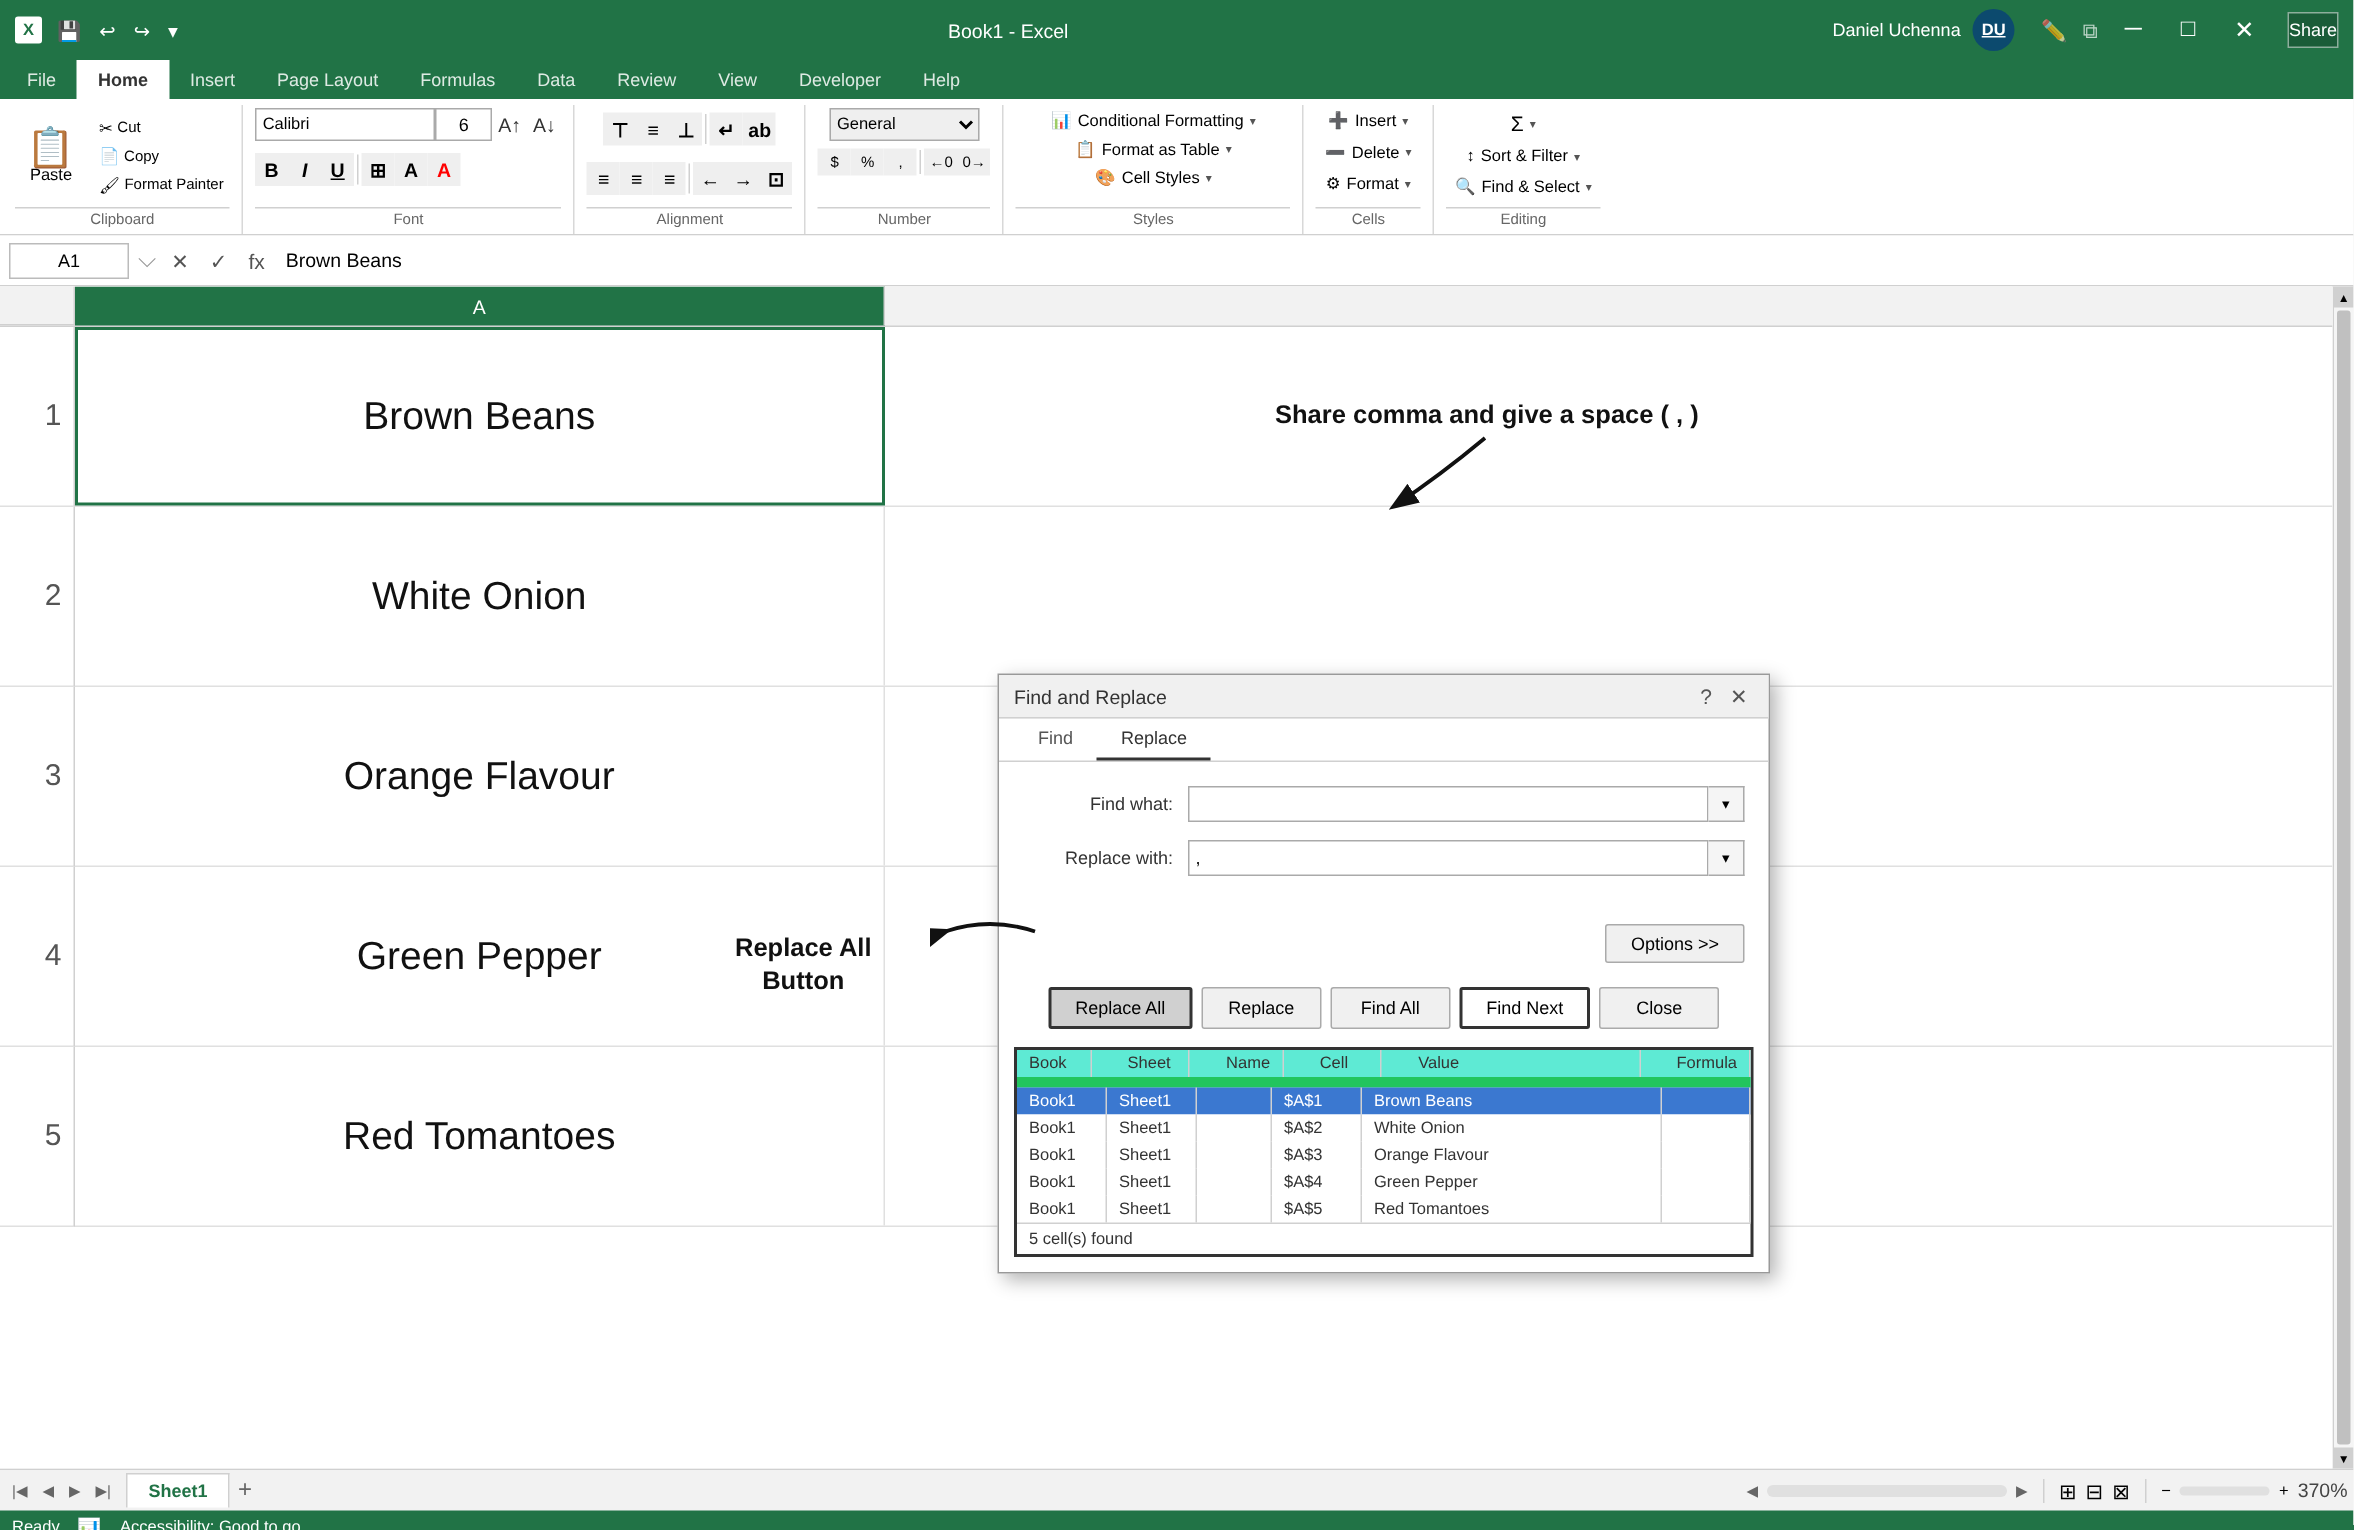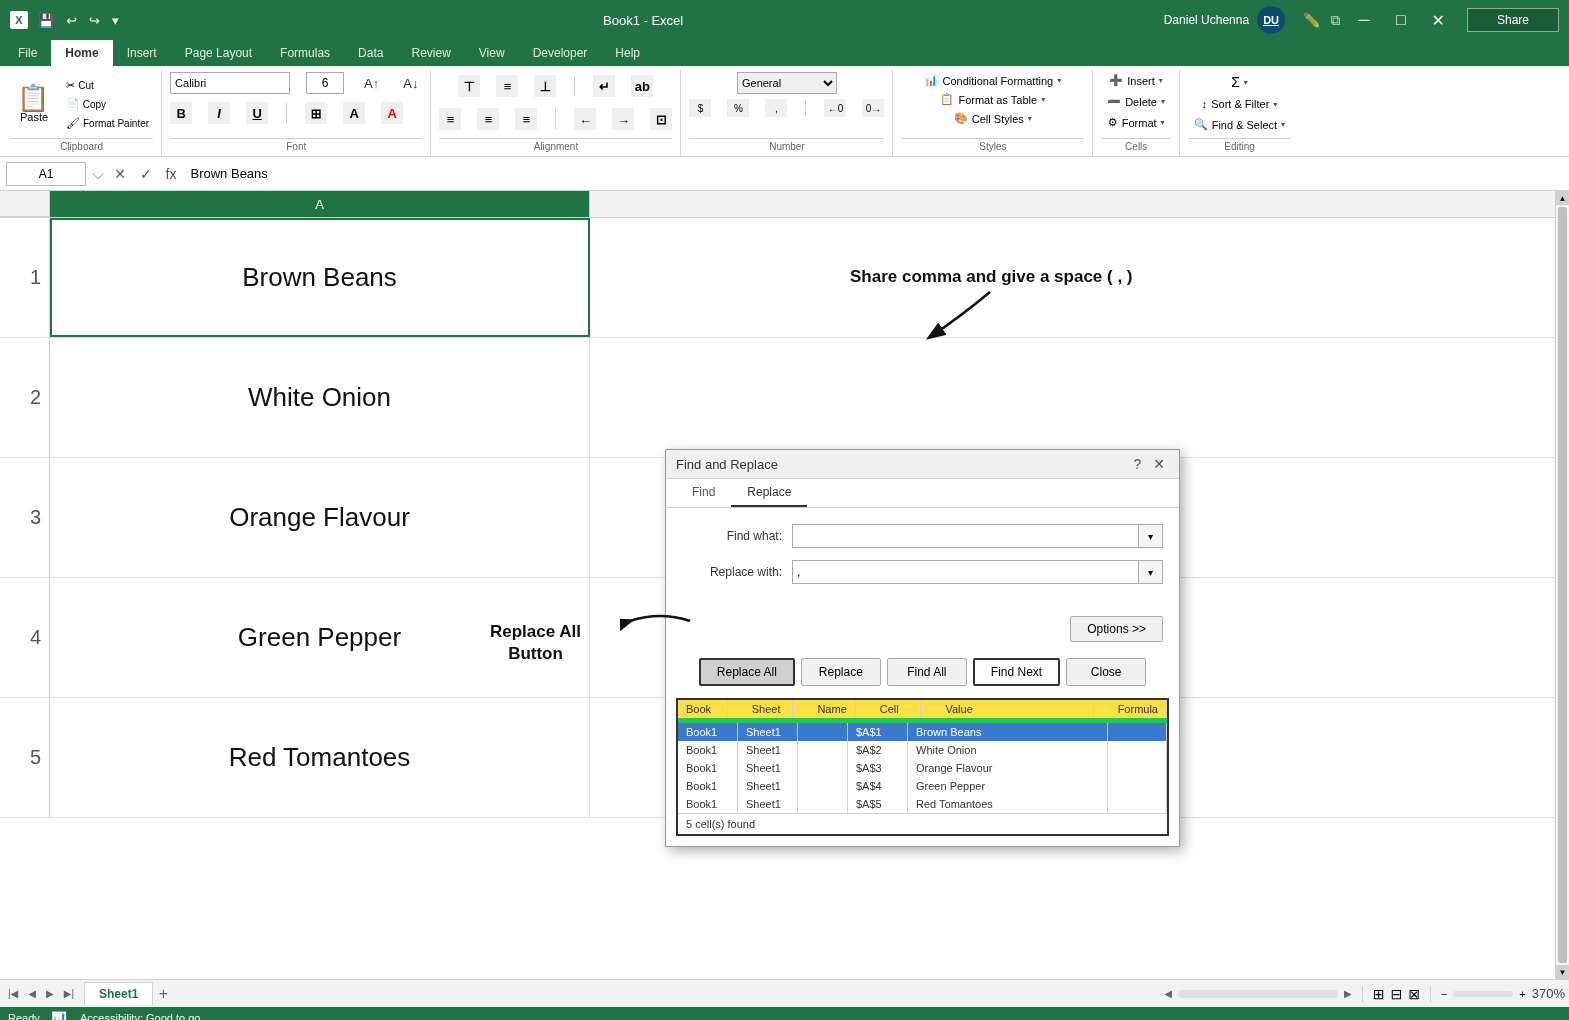--- a/index.html
+++ b/index.html
@@ -33,21 +33,21 @@
     .ribbon-group { display: flex; flex-direction: column; border-right: 1px solid #d8d8d8; padding: 2px 8px; min-width: fit-content; }
     .ribbon-group-content { display: flex; align-items: center; gap: 4px; flex: 1; }
     .ribbon-group-label { font-size: 10px; color: #666; text-align: center; padding: 2px 0; border-top: 1px solid #d0d0d0; margin-top: 2px; }
     .rb-btn { display: flex; flex-direction: column; align-items: center; justify-content: center; cursor: pointer; padding: 4px 6px; border-radius: 3px; min-width: 36px; font-size: 10px; }
     .rb-btn .icon { font-size: 18px; line-height: 1; }
     .rb-btn-sm { display: flex; align-items: center; gap: 3px; cursor: pointer; padding: 2px 4px; border-radius: 2px; font-size: 11px; }
 
     
     .font-size-box { width: 38px; height: 22px; border: 1px solid #aaa; text-align: center; font-size: 12px; }
     .font-name-box { width: 120px; height: 22px; border: 1px solid #aaa; font-size: 11px; padding: 0 4px; }
-    .font-row { display: flex; align-items: center; gap: 16px; margin-bottom: 3px; }
+    .font-row { display: flex; align-items: center; gap: 0; margin-bottom: 3px; }
     .bold-btn { font-weight: bold; width: 22px; height: 22px; border: 1px solid transparent; cursor: pointer; display: flex; align-items: center; justify-content: center; font-size: 13px; }
 
     
     .formula-bar { display: flex; align-items: center; background: white; border-bottom: 1px solid #d0d0d0; height: 34px; padding: 0 6px; gap: 6px; }
     .name-box { width: 80px; height: 24px; border: 1px solid #bbb; text-align: center; font-size: 12px; padding: 0 4px; }
     .formula-icon { font-size: 14px; color: #555; cursor: pointer; padding: 2px 4px; }
     .formula-input { flex: 1; height: 24px; border: none; outline: none; font-size: 13px; padding: 0 4px; }
 
     
     .spreadsheet { flex: 1; background: white; overflow: hidden; position: relative; }
@@ -97,21 +97,21 @@
     .dialog-body { padding: 16px; }
     .dialog-row { display: flex; align-items: center; margin-bottom: 12px; }
     .dialog-label { width: 110px; font-size: 12px; color: #333; text-align: right; padding-right: 10px; }
     .dialog-input { flex: 1; height: 24px; border: 1px solid #aaa; font-size: 12px; padding: 0 4px; }
     .dialog-dropdown-btn { width: 24px; height: 24px; border: 1px solid #aaa; border-left: none; background: #f5f5f5; cursor: pointer; display: flex; align-items: center; justify-content: center; font-size: 10px; }
     .dialog-actions { display: flex; justify-content: flex-end; padding: 4px 16px 12px; gap: 6px; }
     .dialog-action-btn { padding: 5px 16px; font-size: 12px; background: #f0f0f0; border: 1px solid #aaa; cursor: pointer; border-radius: 2px; min-width: 80px; }
     .dialog-action-btn.primary { background: white; border: 2px solid #333; font-weight: 500; }
     .dialog-action-btn.active { background: #d0d0d0; border: 2px solid #333; }
     .dialog-results { margin: 0 10px 10px; border: 2px solid #333; }
-    .dialog-results-header { display: flex; background: #fde047; border-bottom: 5px solid #22c55e; gap: 16px; }
+    .dialog-results-header { display: flex; background: #5eead4; border-bottom: 7px solid #22c55e; gap: 16px; }
     .dialog-results-col { padding: 3px 8px; font-size: 11px; color: #333; font-weight: 500; border-right: 1px solid #d0d0d0; }
     .dialog-results-row { display: flex; background: #3b78d0; }
     .dialog-results-row.selected { background: #3b78d0; }
     .dialog-results-row.normal { background: white; }
     .dialog-results-cell { padding: 3px 8px; font-size: 11px; border-right: 1px solid #d0d0d0; }
     .dialog-results-row.selected .dialog-results-cell { color: white; }
     .dialog-results-row.normal .dialog-results-cell { color: #333; }
     .dialog-results-footer { padding: 4px 8px; font-size: 11px; color: #333; border-top: 1px solid #d0d0d0; }
     .style-btn { font-size: 11px; cursor: pointer; padding: 2px 6px; display: flex; align-items: center; gap: 4px; }
     .dropdown-arrow { font-size: 8px; color: #555; }
@@ -141,21 +141,21 @@
   <div class="title-bar-right">
     <div style="display:flex;align-items:center;gap:8px;">
       <span style="font-size:12px;color:white;">Daniel Uchenna</span>
       <div class="user-badge">DU</div>
     </div>
     <span style="font-size:14px;color:rgba(255,255,255,0.7);cursor:pointer;margin-left:8px;">✏️</span>
     <span style="font-size:14px;color:rgba(255,255,255,0.7);cursor:pointer;">⧉</span>
     <span style="font-size:16px;cursor:pointer;padding:4px 8px;">─</span>
     <span style="font-size:16px;cursor:pointer;padding:4px 8px;">□</span>
     <span style="font-size:16px;cursor:pointer;padding:4px 8px;">✕</span>
-    <button style="background:#1a5c38;color:white;border:1px solid rgba(255,255,255,0.5);padding:4px 29px;cursor:pointer;font-size:12px;margin-left:4px;">Share</button>
+    <button style="background:#1a5c38;color:white;border:1px solid rgba(255,255,255,0.5);padding:4px 0;cursor:pointer;font-size:12px;margin-left:4px;">Share</button>
   </div>
 </div>
 
 <div class="ribbon">
   <div class="ribbon-tabs">
     <div class="ribbon-tab">File</div>
     <div class="ribbon-tab active">Home</div>
     <div class="ribbon-tab">Insert</div>
     <div class="ribbon-tab">Page Layout</div>
     <div class="ribbon-tab">Formulas</div>

